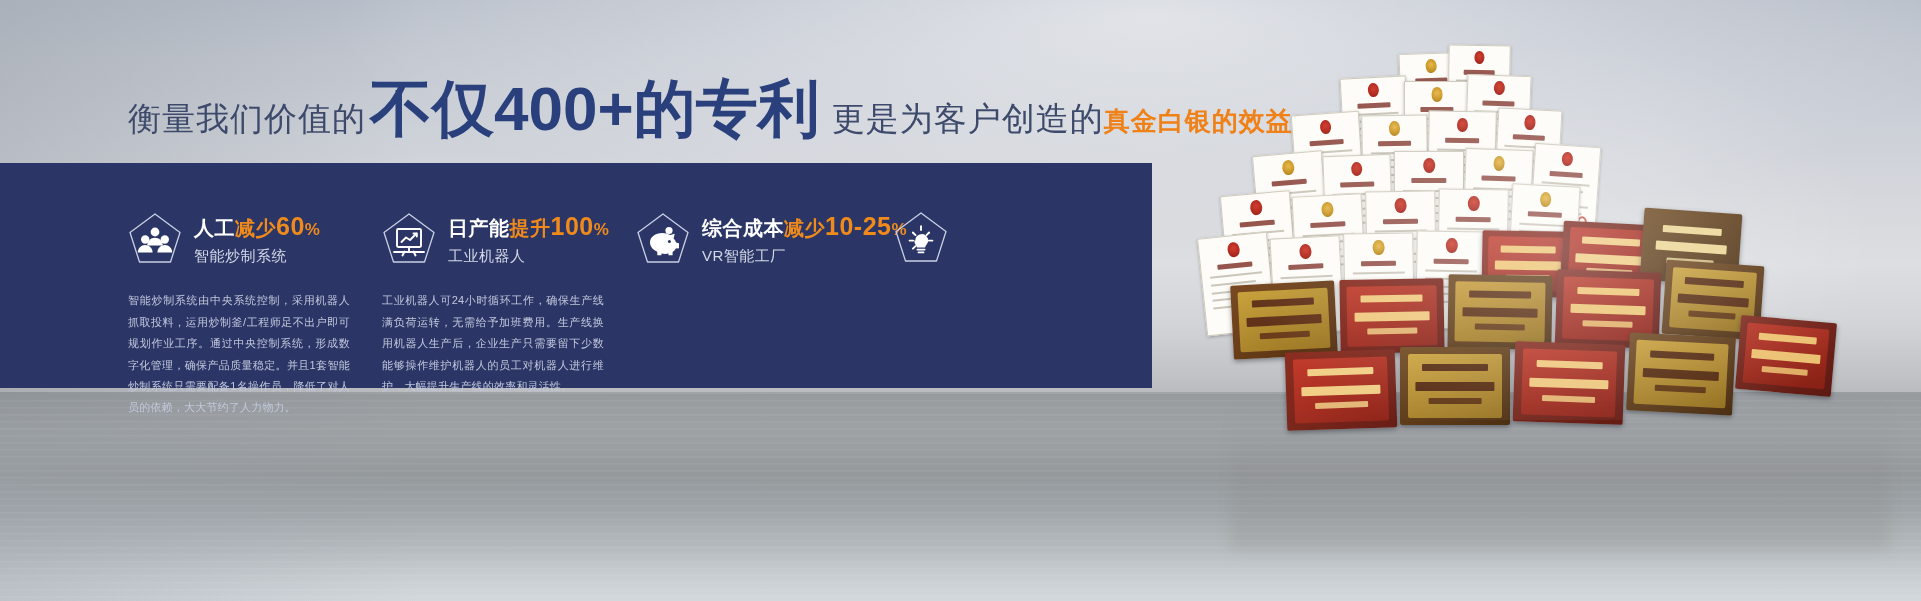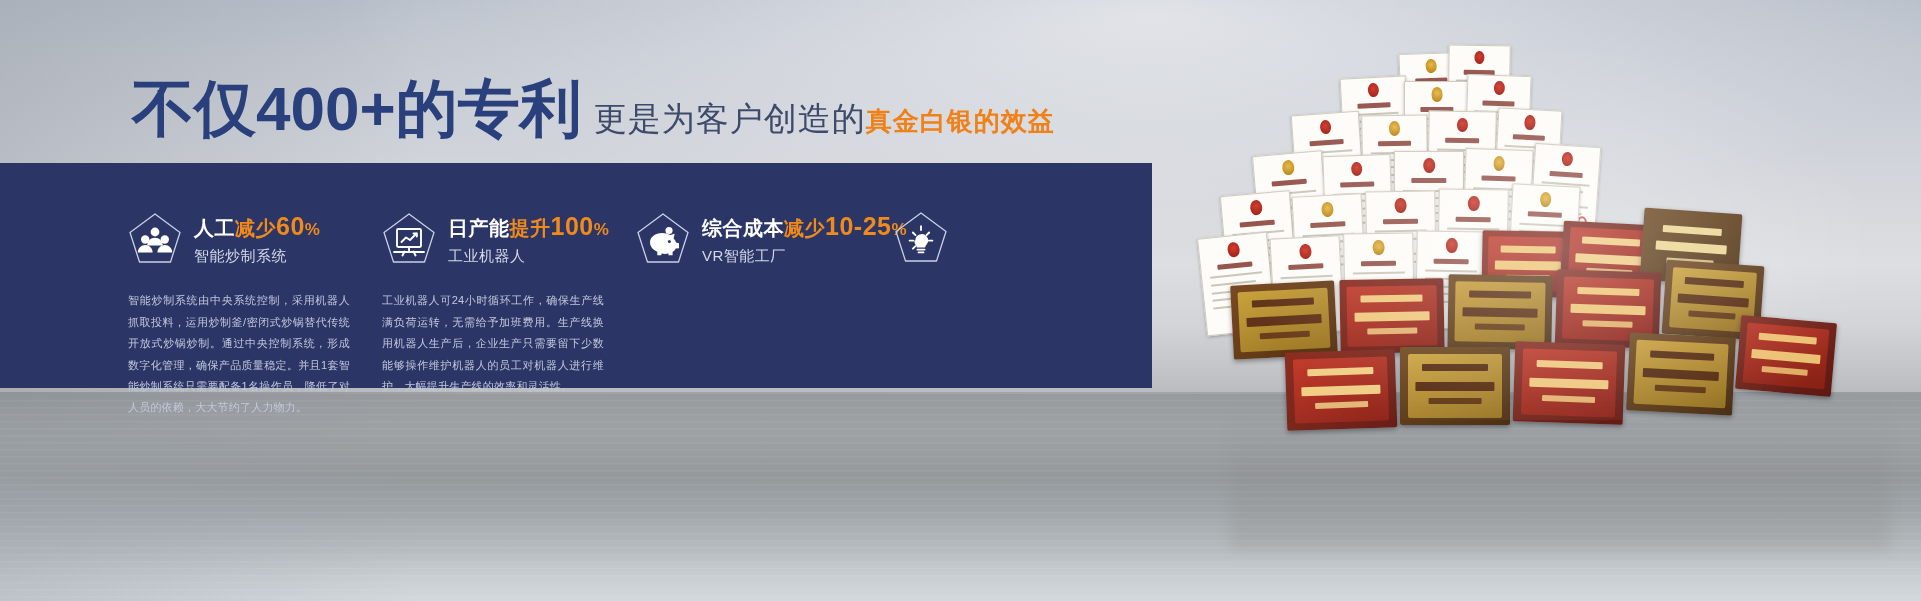--- a/index.html
+++ b/index.html
@@ -503,20 +503,21 @@
         <div class="inner" style="background:linear-gradient(160deg,#b73526,#862015);"></div>
         <div class="pl-ln" style="top:22%;width:60%;height:7px;background:#f2ce78;"></div>
         <div class="pl-ln" style="top:45%;width:72%;height:9px;background:#f2ce78;"></div>
         <div class="pl-ln" style="top:66%;width:48%;height:6px;background:#f2ce78;opacity:.8;"></div>
       </div>
     </div>
   <div class="certs-glow"></div>
   <div class="reflect"></div>
 
   <div class="headline">
+    <span class="hl-lead">衡量我们价值的</span>
     <span class="hl-big">不仅400+的专利</span>
     <span class="hl-mid">更是为客户创造的</span>
     <span class="hl-accent">真金白银的效益</span>
   </div>
 
   <div class="panel-full"></div>
 
   <div class="cards" id="cards">
       <div class="card">
         <div class="card-head">
@@ -531,21 +532,21 @@
                 <circle cx="36.8" cy="27.5" r="4.2"></circle>
                 <path d="M29.4 40.5c0-4.1 3.3-7.4 7.4-7.4s7.4 3.3 7.4 7.4z"></path>
               </g>
             </svg>
           </div>
           <div class="card-heads">
             <div class="card-title"><span>人工</span><span class="num-word">减少</span><span class="num">60</span><span class="pct">%</span></div>
             <div class="card-sub">智能炒制系统</div>
           </div>
         </div>
-        <div class="card-desc">智能炒制系统由中央系统控制，采用机器人抓取投料，运用炒制釜/密闭式炒锅替代传统开放式炒锅炒制。通过中央控制系统，形成数字化管理，确保产品质量稳定。并且1套智能炒制系统只需要配备1名操作员，降低了对人员的依赖，大大节约了人力物力。</div>
+        <div class="card-desc">智能炒制系统由中央系统控制，采用机器人抓取投料，运用炒制釜/工程师足不出户即可规划作业工序。通过中央控制系统，形成数字化管理，确保产品质量稳定。并且1套智能炒制系统只需要配备1名操作员，降低了对人员的依赖，大大节约了人力物力。</div>
       </div>
       <div class="card">
         <div class="card-head">
           <div class="pent">
             <svg width="54" height="54" viewBox="0 0 54 54">
               <polygon points="27,2 52,20.5 42.5,50 11.5,50 2,20.5" fill="none" stroke="#c9d0e4" stroke-width="1.3" stroke-linejoin="round"></polygon>
               <g fill="none" stroke="#ffffff" stroke-width="1.9" stroke-linecap="round" stroke-linejoin="round">
                 <rect x="15" y="17" width="24" height="18" rx="1.2"></rect>
                 <polyline points="19.5,30 24,25.5 28,28 34.5,21.5"></polyline>
                 <polyline points="31.5,21.5 34.8,21.5 34.8,24.6"></polyline>

